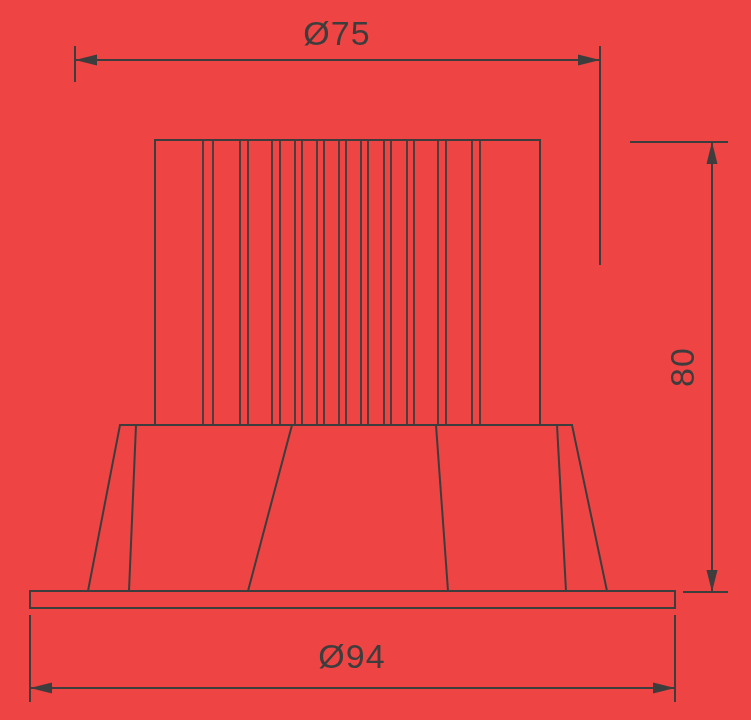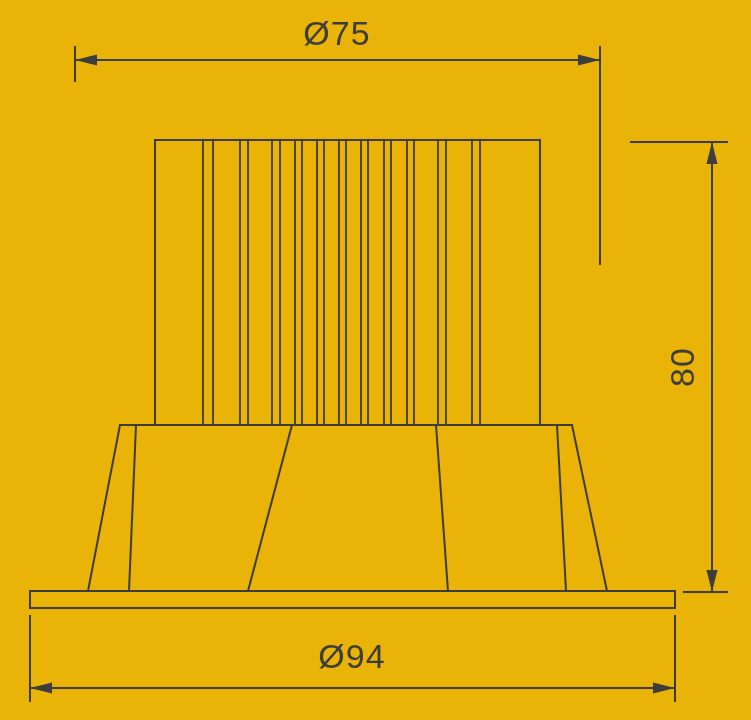--- a/index.html
+++ b/index.html
@@ -5,21 +5,21 @@
   html, body {
     margin: 0;
     padding: 0;
     background: #ffffff;
     font-family: "Liberation Sans", sans-serif;
   }
   .page {
     position: relative;
     width: 751px;
     height: 720px;
-    background: #eab308;
+    background: #ef4444;
     overflow: hidden;
   }
   svg { display: block; }
   .ln {
     stroke: #3d3d3d;
     stroke-width: 2;
     fill: none;
     stroke-linecap: butt;
   }
   .fin {

